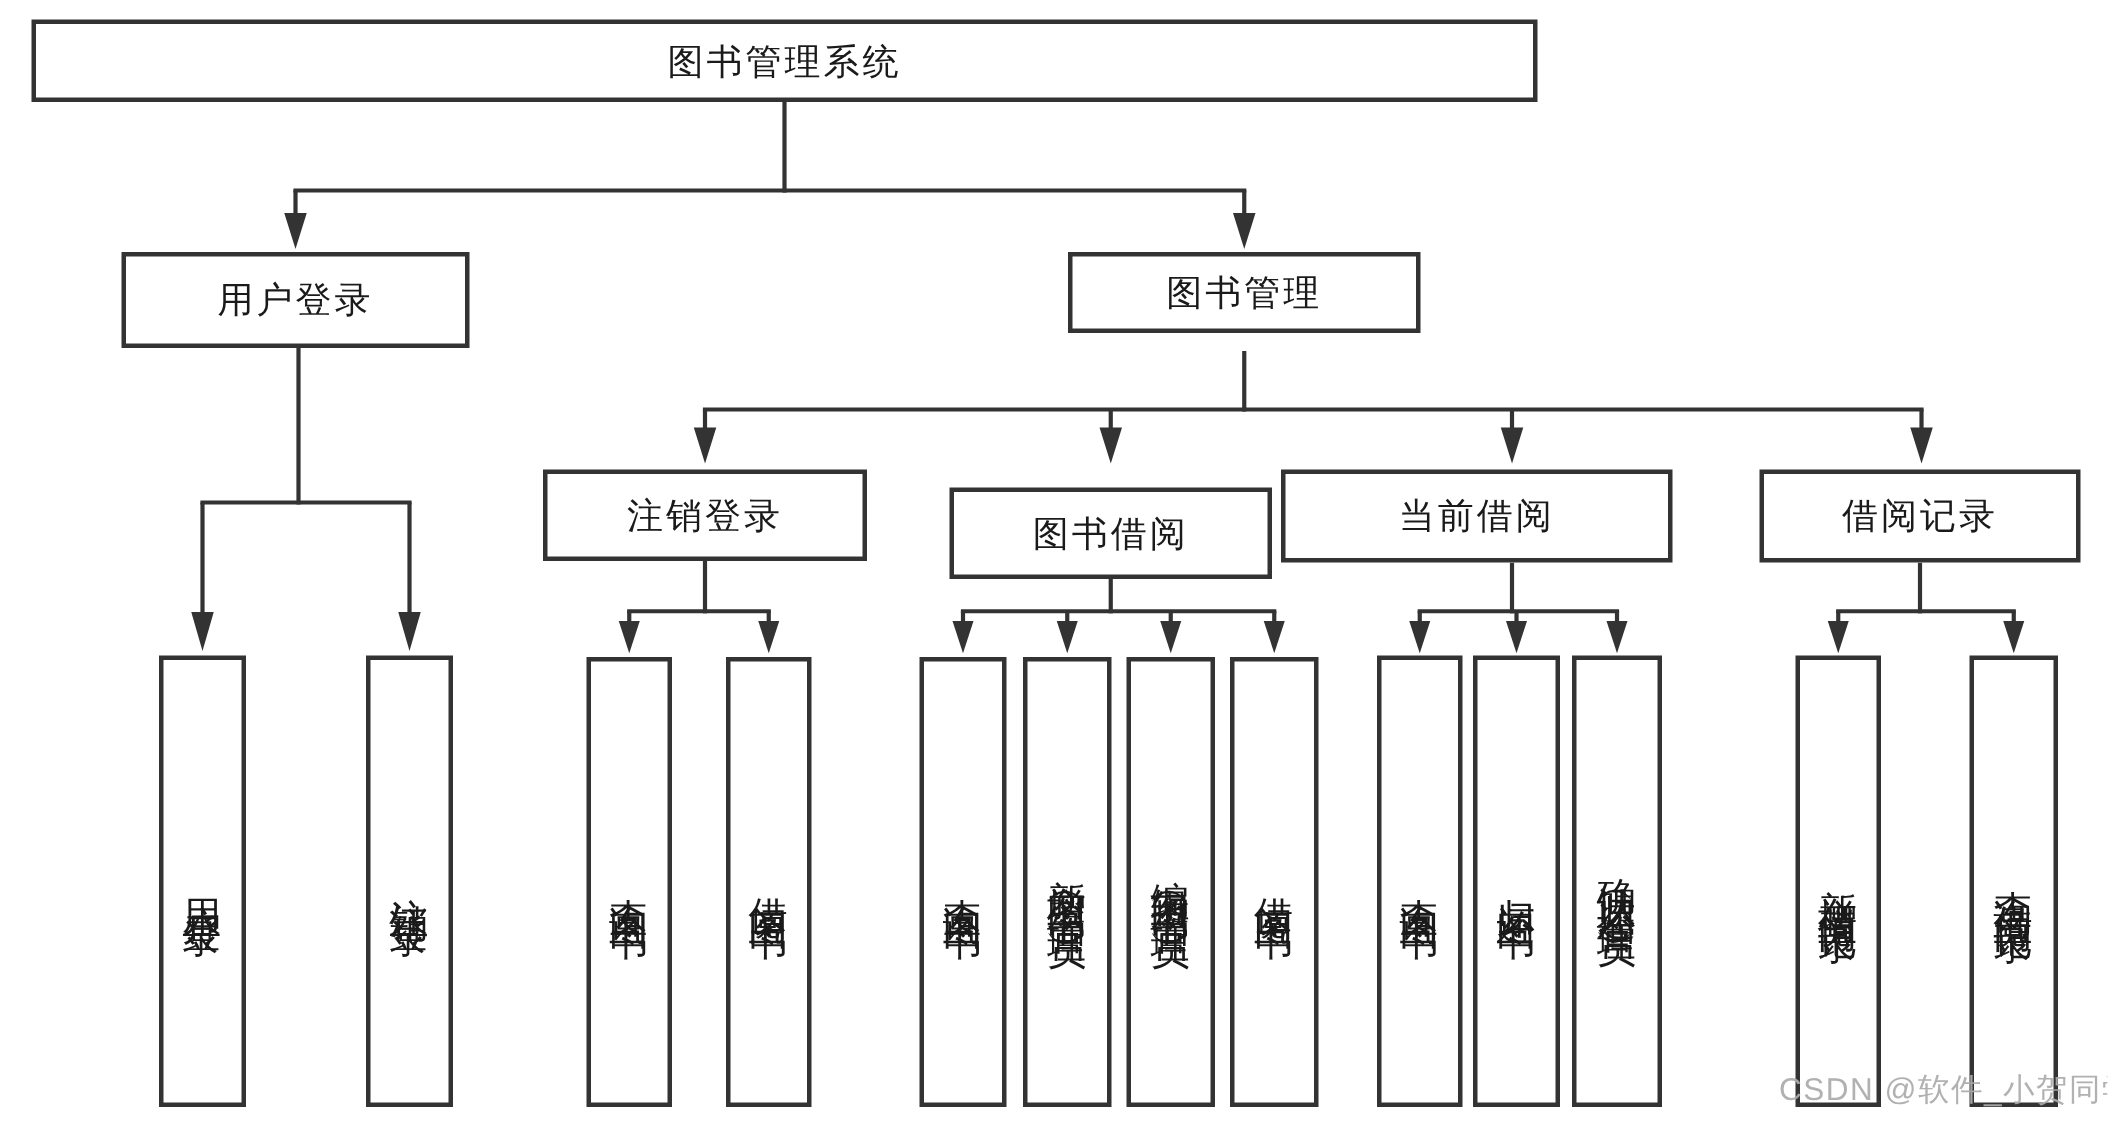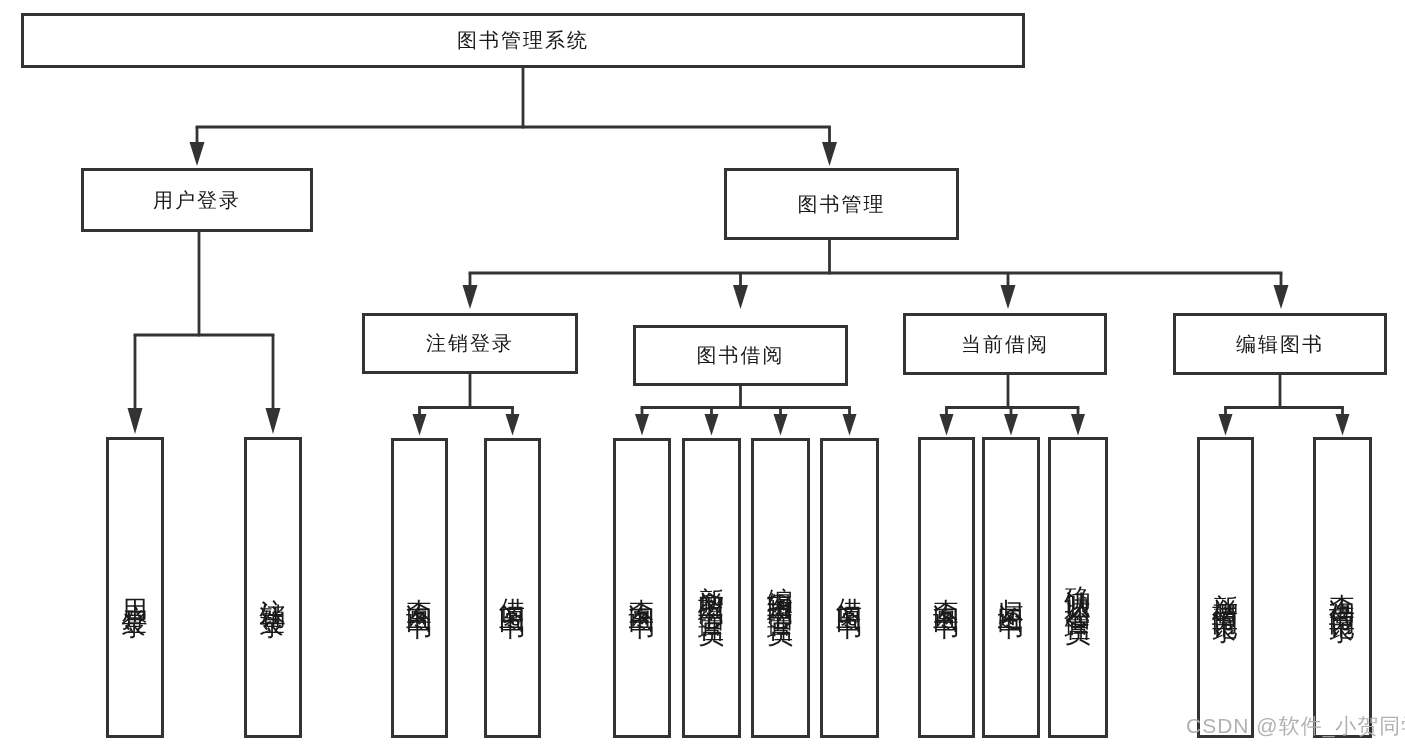--- a/index.html
+++ b/index.html
@@ -12,21 +12,21 @@
   #canvas{
     position:relative;width:1405px;height:747px;background:var(--background);
     font-family:"Liberation Sans",sans-serif;color:var(--text);overflow:hidden;
   }
   #connectors{position:absolute;left:0;top:0;width:1405px;height:747px;}
   #connectors line{stroke:var(--line);stroke-width:2.8;}
   #connectors polygon{fill:var(--line);}
   .hbox{
     position:absolute;box-sizing:border-box;border:3px solid var(--line);
     background:var(--background);display:flex;align-items:center;justify-content:center;
-    font-size:20px;letter-spacing:2px;white-space:nowrap;
+    font-size:24px;letter-spacing:2px;white-space:nowrap;
   }
   .vbox{
     position:absolute;box-sizing:border-box;border:3px solid var(--line);
     background:var(--background);display:flex;align-items:center;justify-content:center;
   }
   .vbox span{
     writing-mode:vertical-rl;text-orientation:mixed;
     font-size:26px;letter-spacing:5px;line-height:1;white-space:nowrap;
   }
   #watermark{
@@ -111,26 +111,26 @@
       <line x1="1225.5" y1="407.5" x2="1225.5" y2="416"></line>
       <line x1="1342.5" y1="407.5" x2="1342.5" y2="416"></line>
       <polygon points="1218.5,414 1232.5,414 1225.5,435.5"></polygon>
       <polygon points="1335.5,414 1349.5,414 1342.5,435.5"></polygon>
     </g>
   </svg>
 
   <div class="hbox" style="left:21px;top:13px;width:1004px;height:55px;">图书管理系统</div>
 
   <div class="hbox" style="left:81px;top:168px;width:232px;height:64px;">用户登录</div>
-  <div class="hbox" style="left:712px;top:168px;width:235px;height:72px;margin-left:12px;">图书管理</div>
+  <div class="hbox" style="left:712px;top:168px;width:235px;height:54px;">图书管理</div>
 
   <div class="hbox" style="left:362px;top:313px;width:216px;height:61px;">注销登录</div>
   <div class="hbox" style="left:633px;top:325px;width:215px;height:61px;">图书借阅</div>
-  <div class="hbox" style="left:903px;top:313px;width:204px;height:62px;">当前借阅</div>
-  <div class="hbox" style="left:1173px;top:313px;width:214px;height:62px;">编辑图书</div>
+  <div class="hbox" style="left:854px;top:313px;width:261px;height:62px;">当前借阅</div>
+  <div class="hbox" style="left:1173px;top:313px;width:214px;height:62px;">借阅记录</div>
 
   <div class="vbox" style="left:106px;top:437px;width:58px;height:301px;">
     <span>用户登录</span>
   </div>
   <div class="vbox" style="left:244px;top:437px;width:58px;height:301px;">
     <span>注销登录</span>
   </div>
 
   <div class="vbox" style="left:391px;top:438px;width:57px;height:300px;">
     <span>查询图书</span>

